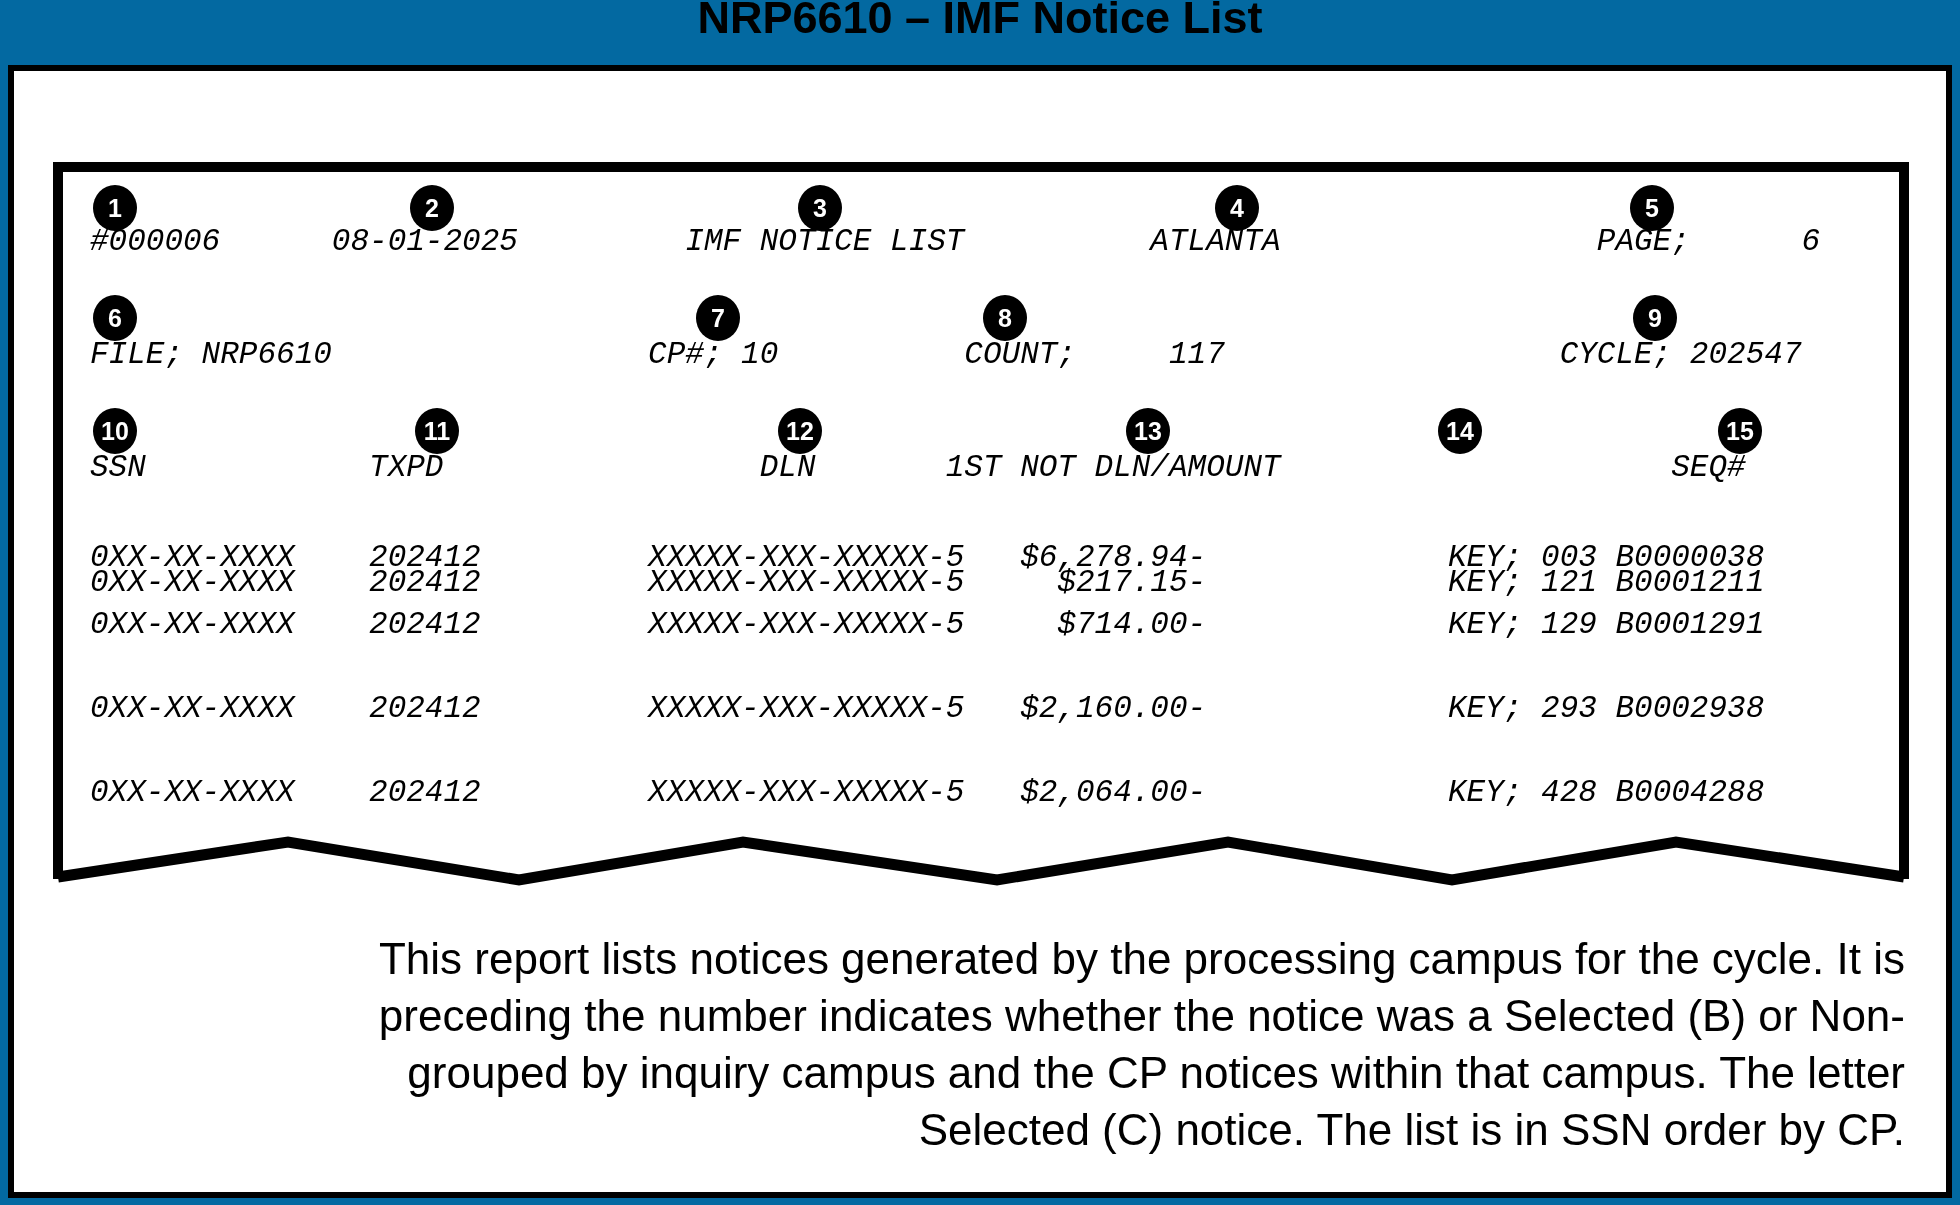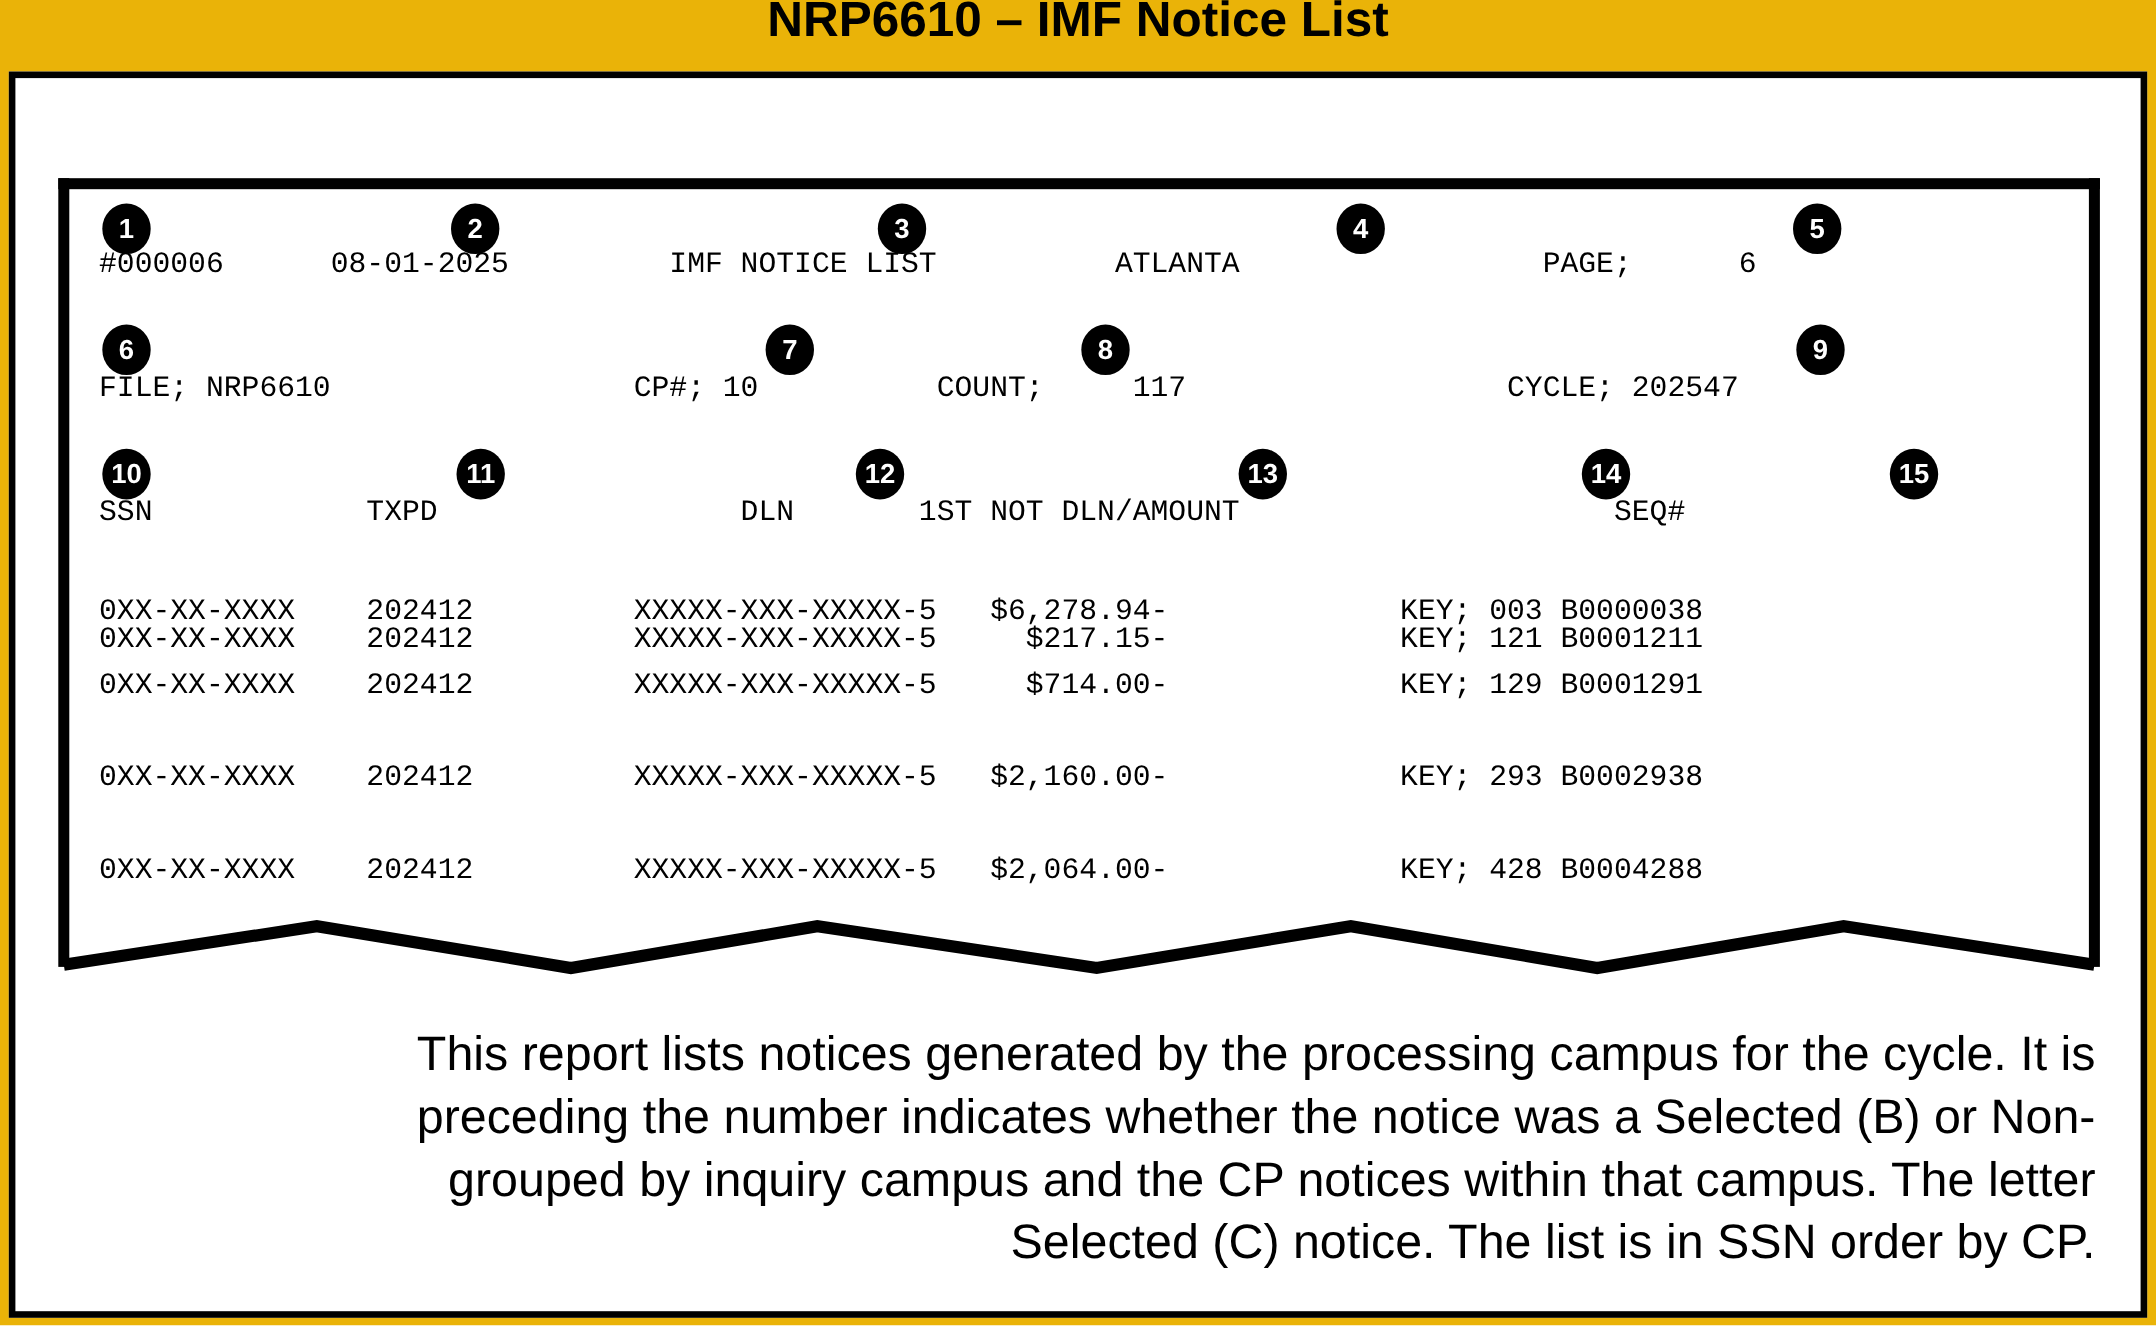--- a/index.html
+++ b/index.html
@@ -1,20 +1,20 @@
 <!DOCTYPE html>
 <html><head>
 <meta charset="utf-8">
 <style>
   html, body { margin: 0; padding: 0; background: #ffffff; }
   .stage {
     position: relative;
     width: 1960px;
     height: 1205px;
-    background: #eab308;
+    background: #0369a1;
     color: #000000;
     font-family: "Liberation Sans", sans-serif;
     overflow: hidden;
   }
   .title {
     position: absolute;
     top: -8px;
     left: 0;
     right: 0;
     text-align: center;
@@ -48,24 +48,25 @@
     left: 53px;
     top: 830px;
     width: 1856px;
     height: 60px;
     display: block;
   }
   .rline {
     position: absolute;
     left: 90px;
     font-family: "Liberation Mono", monospace;
-    font-size: 27px;
+    font-size: 31px;
     line-height: 31px;
     white-space: pre;
     color: #000000;
+    font-style: italic;
   }
   .callout {
     position: absolute;
     width: 44px;
     height: 46px;
     border-radius: 50%;
     background: #000000;
     color: #ffffff;
     font-family: "Liberation Sans", sans-serif;
     font-weight: bold;

